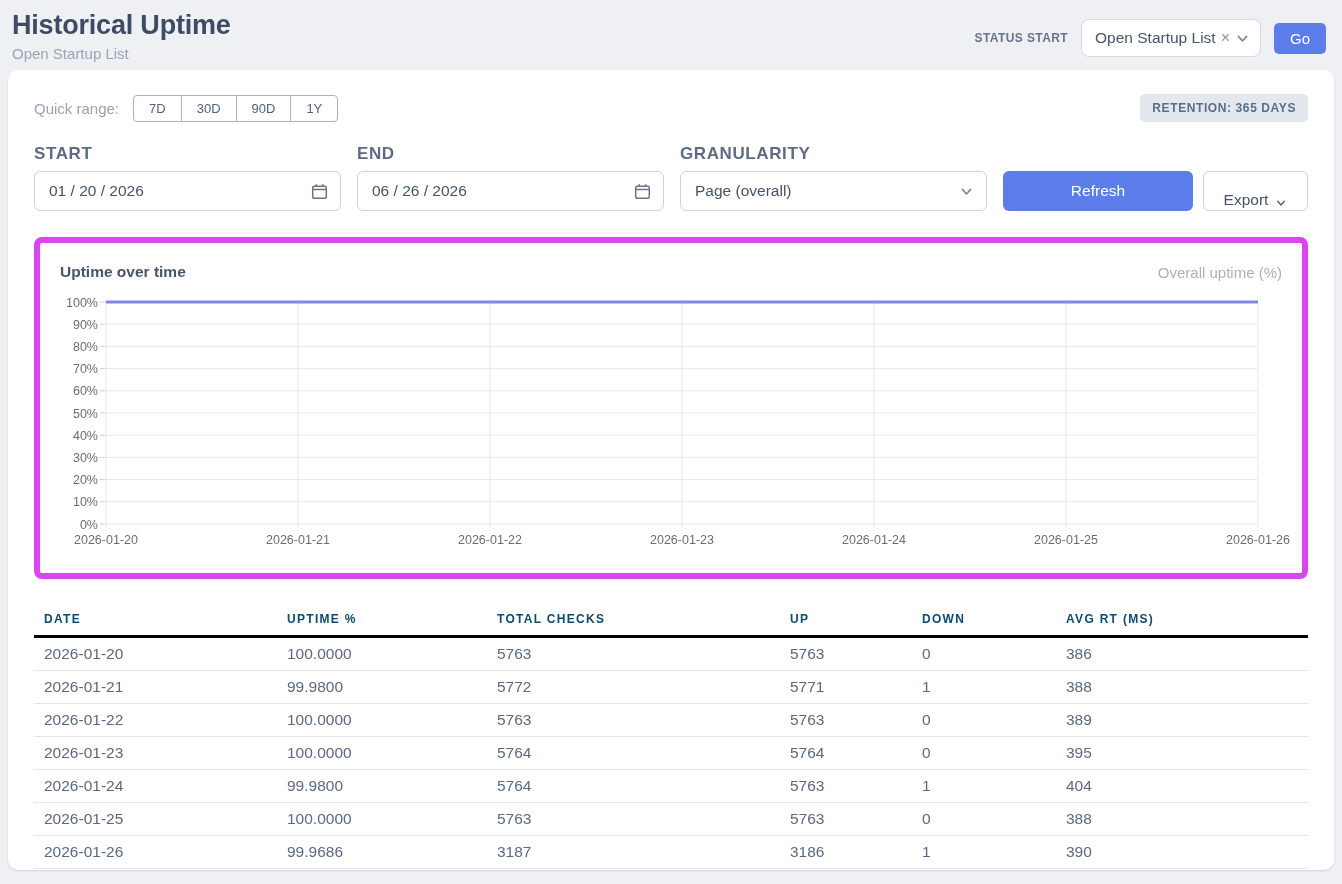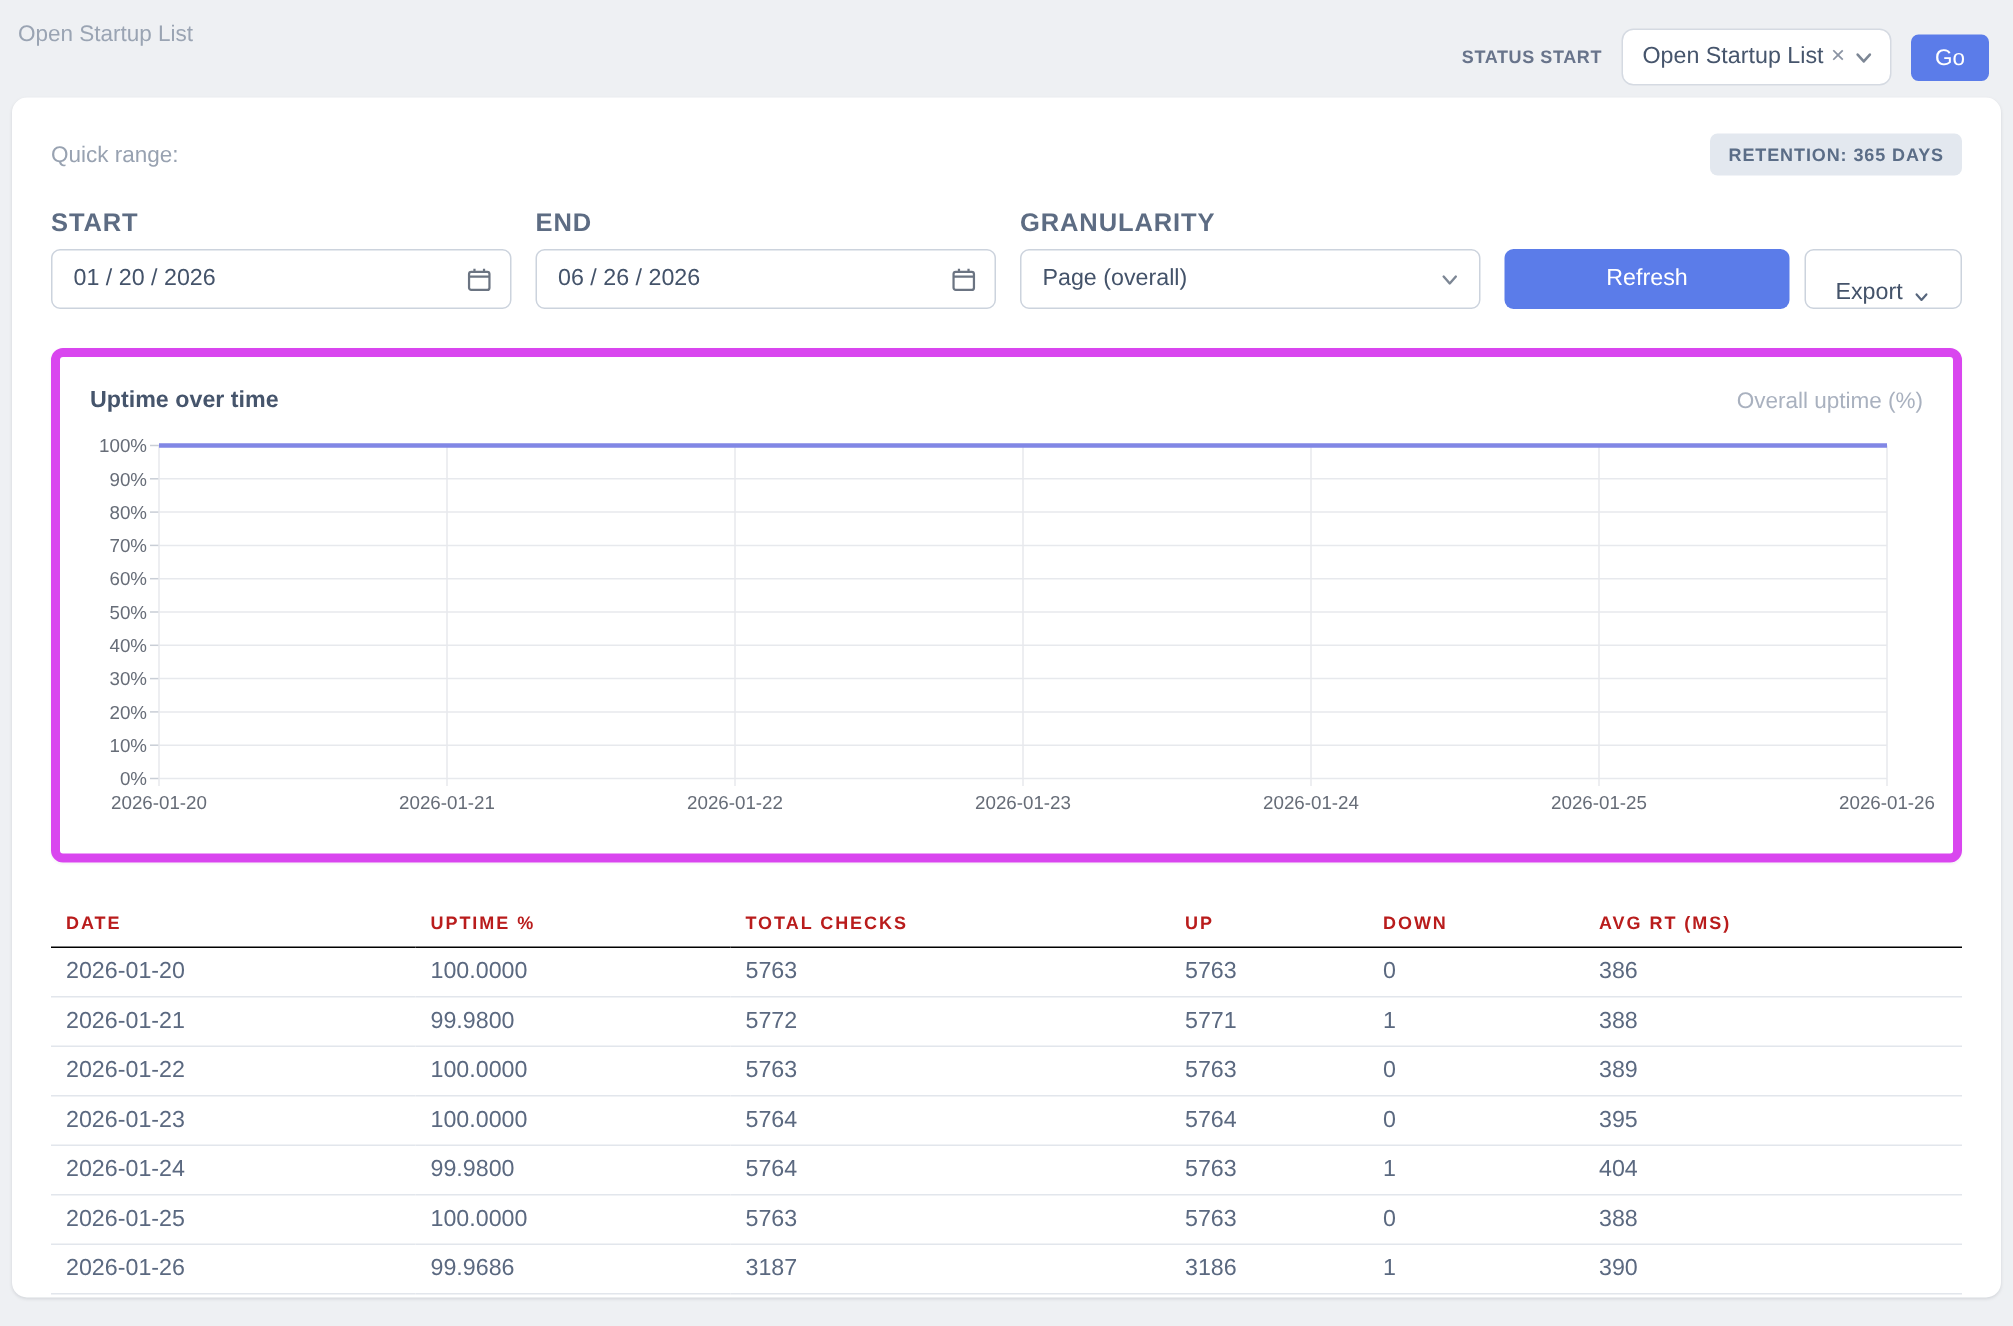--- a/index.html
+++ b/index.html
@@ -40,31 +40,32 @@
   .refresh-btn { width:190px; height:40px; background:#5b7ce9; color:#fff; border:none; border-radius:6px; font-size:15.5px; margin-right:10px; cursor:pointer; font-family:inherit; }
   .export-btn { width:105px; height:40px; background:#fff; border:1px solid #ccd3dd; border-radius:6px; font-size:15.5px; color:#44536a; display:flex; align-items:flex-end; justify-content:center; gap:7px; cursor:pointer; font-family:inherit; }
   
   .chart-card { margin-top:26px; border:6px solid #d946ef; border-radius:8px; box-shadow:0 1px 2px rgba(16,24,40,.05); padding:20px; }
   .chart-head { display:flex; justify-content:space-between; align-items:center; margin-bottom:14px; }
   .chart-title { font-size:15.5px; font-weight:700; color:#46556c; }
   .chart-legend { font-size:15px; color:#a9b1bf; }
   .chart-svg text { font-size:12.5px; fill:#676d78; font-family:"Liberation Sans", sans-serif; }
   
   .uptime-table { width:100%; border-collapse:collapse; margin-top:24px; }
-  .uptime-table th { text-align:left; font-size:12px; letter-spacing:1.3px; color:#b91c1c; font-weight:700; padding:9px 10px; border-bottom:1px solid #000000; }
+  .uptime-table th { text-align:left; font-size:12px; letter-spacing:1.3px; color:#0c4a6e; font-weight:700; padding:9px 10px; border-bottom:3px solid #000000; }
   .uptime-table td { font-size:15.5px; color:#5b6980; padding:7px 10px; border-bottom:1px solid #e2e6ec; }
   .uptime-table th:nth-child(1){width:243px} .uptime-table th:nth-child(2){width:210px}
   .uptime-table th:nth-child(3){width:293px} .uptime-table th:nth-child(4){width:132px}
   .uptime-table th:nth-child(5){width:144px}
 </style>
 </head>
 <body>
 
 <div class="page-header">
   <div>
+    <h1 class="page-title">Historical Uptime</h1>
     <div class="page-subtitle">Open Startup List</div>
   </div>
   <div class="status-area">
     <span class="status-label">STATUS START</span>
     <div class="status-select">
       <span class="status-value">Open Startup List</span>
       <span class="clear-x">×</span>
       <span style="display:flex;">
         <svg width="15" height="15" viewBox="0 0 14 14">
             <polyline points="3.2,5 7,9.3 10.8,5" fill="none" stroke="#7d8795" stroke-width="1.6" stroke-linecap="round" stroke-linejoin="round"></polyline>
@@ -73,20 +74,26 @@
     </div>
     <button class="go-btn">Go</button>
   </div>
 </div>
 
 <div class="main-card">
 
   <div class="filters-top">
     <div class="quick-left">
       <span class="quick-label">Quick range:</span>
+      <div class="qr-group">
+          <button class="qr-btn">7D</button>
+          <button class="qr-btn">30D</button>
+          <button class="qr-btn">90D</button>
+          <button class="qr-btn">1Y</button>
+        </div>
     </div>
     <span class="retention-badge">RETENTION: 365 DAYS</span>
   </div>
 
   <div class="filters-form">
     <div class="field">
       <div class="field-label">START</div>
       <div class="input-box">
         <span class="input-text">01 / 20 / 2026</span>
         <span style="display:flex;">

